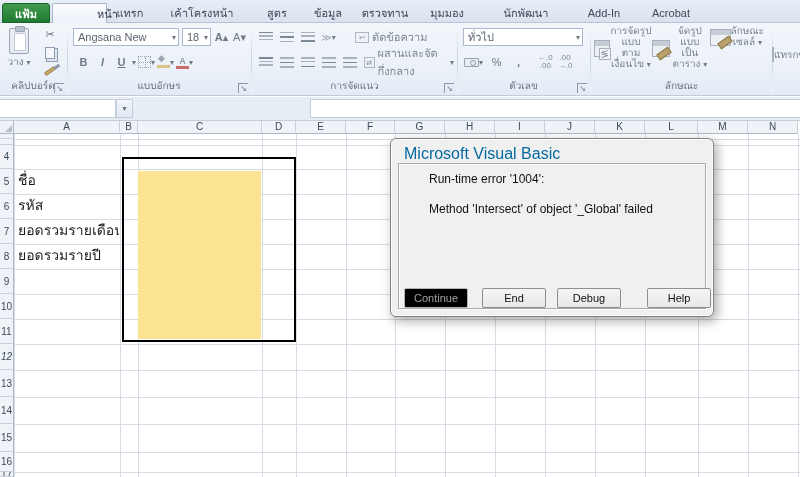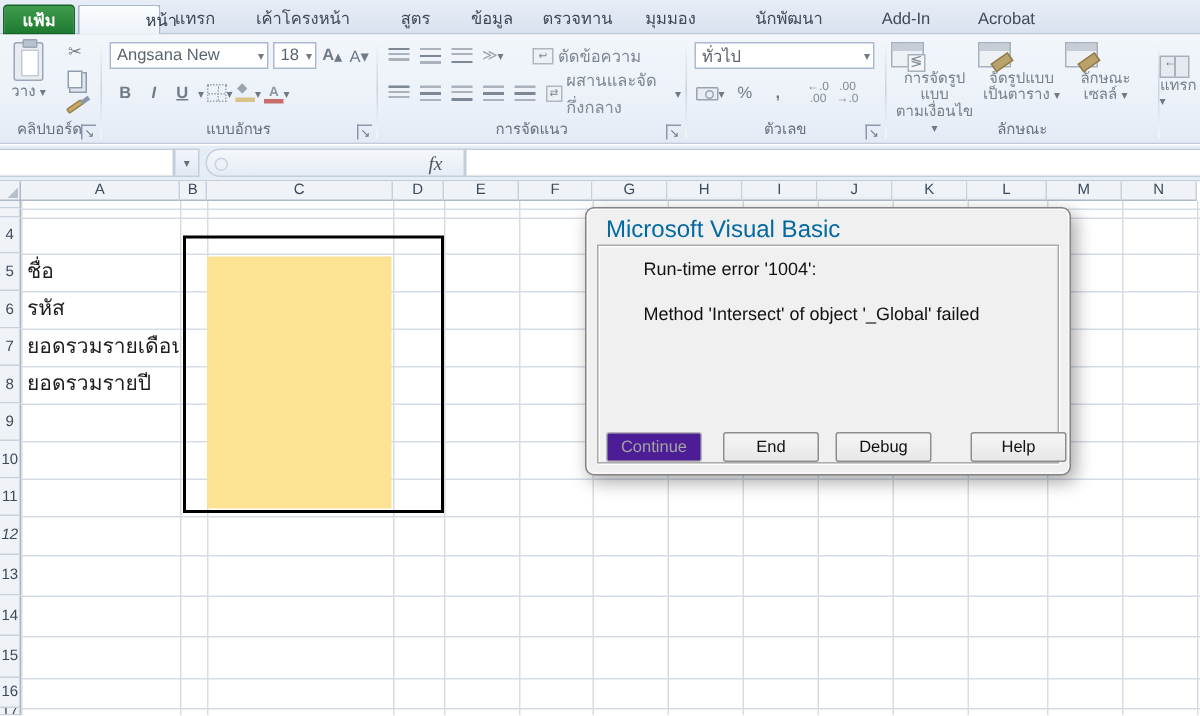--- a/index.html
+++ b/index.html
@@ -74,21 +74,21 @@
   .thai-btn { display:inline-flex; align-items:center; gap:3px; font-size:11px; color:#7E8894; cursor:pointer; }
   .wrap-ic, .merge-ic { width:14px; height:11px; border:1px solid #ADB7C2; background:#EDF1F6; font-size:7px;
                         line-height:9px; color:#7E8894; text-align:center; }
 
   
   .money-ic { width:15px; height:9px; border:1px solid #98A3B0; background:#E9EDF2; border-radius:1px; position:relative; }
   .money-ic:after { content:""; position:absolute; left:5px; top:1.5px; width:4px; height:4px; border:1px solid #98A3B0; border-radius:50%; }
   .dec { font-size:8px; color:#7E8894; line-height:8px; text-align:center; cursor:pointer; }
 
   
-  .bigbtn { display:inline-flex; flex-direction:column; width:58px; cursor:pointer; }
+  .bigbtn { display:inline-flex; align-items:center; width:58px; cursor:pointer; }
   .bigbtn .lab { font-size:10px; line-height:11px; color:#76818D; text-align:center; }
   .mini-grid { width:22px; height:17px; margin:3px 0 2px; border:1px solid #A7B1BD;
                background:linear-gradient(#C7CDD6 0 5px, #EDF0F4 5px),
                           repeating-linear-gradient(90deg, transparent 0 6px, #A7B1BD 6px 7px); position:relative; }
   .mini-grid.brush:after { content:""; position:absolute; right:-2px; bottom:-1px; width:12px; height:5px;
                            background:#B9A26B; border:1px solid #8F7C4C; transform:rotate(-35deg); }
   .mini-grid.cond:after { content:"≶"; position:absolute; right:-2px; bottom:-4px; font-size:10px; color:#7E8894;
                           background:#F3F5F8; border:1px solid #A7B1BD; line-height:10px; padding:0 1px; }
   .insert-ic { width:20px; height:15px; border:1px solid #A7B1BD;
                background:repeating-linear-gradient(90deg, #E6EAF0 0 9px, #A7B1BD 9px 10px),
@@ -137,21 +137,21 @@
   .dialog { position:absolute; left:390px; top:138px; width:324px; height:179px; background:#F0F0F0;
             border:1px solid #848484; border-radius:6px; box-shadow:3px 4px 12px rgba(0,0,0,.35),
             inset 0 0 0 1px rgba(255,255,255,.7); z-index:50; }
   .dlg-title { position:absolute; left:13px; top:6px; font-size:16px; color:#0369a1; }
   .dlg-panel { position:absolute; left:7px; right:7px; top:24px; bottom:7px; border:1px solid #ABABAB;
                box-shadow:1px 1px 0 #FDFDFD, inset 1px 1px 0 #FDFDFD; }
   .dlg-line { position:absolute; left:38px; font-size:12px; color:#111; }
   .dlg-btn { position:absolute; top:149px; width:64px; height:20px; font-size:11px; color:#111;
              background:linear-gradient(#F5F5F5,#E8E8E8); border:1px solid #8E8E8E; border-radius:2px;
              text-align:center; line-height:18px; cursor:pointer; }
-  .dlg-btn.disabled { color:#A3A3A3; border-color:#B5B5B5; background:#4c1d95; cursor:default; }
+  .dlg-btn.disabled { color:#A3A3A3; border-color:#B5B5B5; background:#000000; cursor:default; }
 </style>
 </head>
 <body>
 
 <div id="app">
 
   <div class="tabrow">
     <div class="tab tab-file" style="left:2px;width:48px">แฟ้ม</div>
     <div class="tab tab-active" style="left:52px;width:55px">หน้าแรก</div>
     <div class="tab" style="left:107px;width:46px">แทรก</div>
@@ -309,24 +309,20 @@
           <span class="lab">แทรก</span>
           <span class="caret">▾</span>
         </span>
       </div>
     </div>
   </div>
 
   <div class="fbar">
     <div class="namebox"></div>
     <div class="namebox-dd">▾</div>
-    <div class="fxpill">
-      <span class="dot"></span>
-      <span class="fx"><span>fx</span></span>
-    </div>
     <div class="finput"></div>
   </div>
 
   <div class="sheet" id="sheet">
     <div class="corner"></div>
   <div class="colh" style="left: 14px; width: 106px;">A</div>
       <div class="vline" style="left: 120px; top: 13px; height: 343px;"></div>
       <div class="colh" style="left: 120px; width: 18px;">B</div>
       <div class="vline" style="left: 138px; top: 13px; height: 343px;"></div>
       <div class="colh" style="left: 138px; width: 124px;">C</div>

